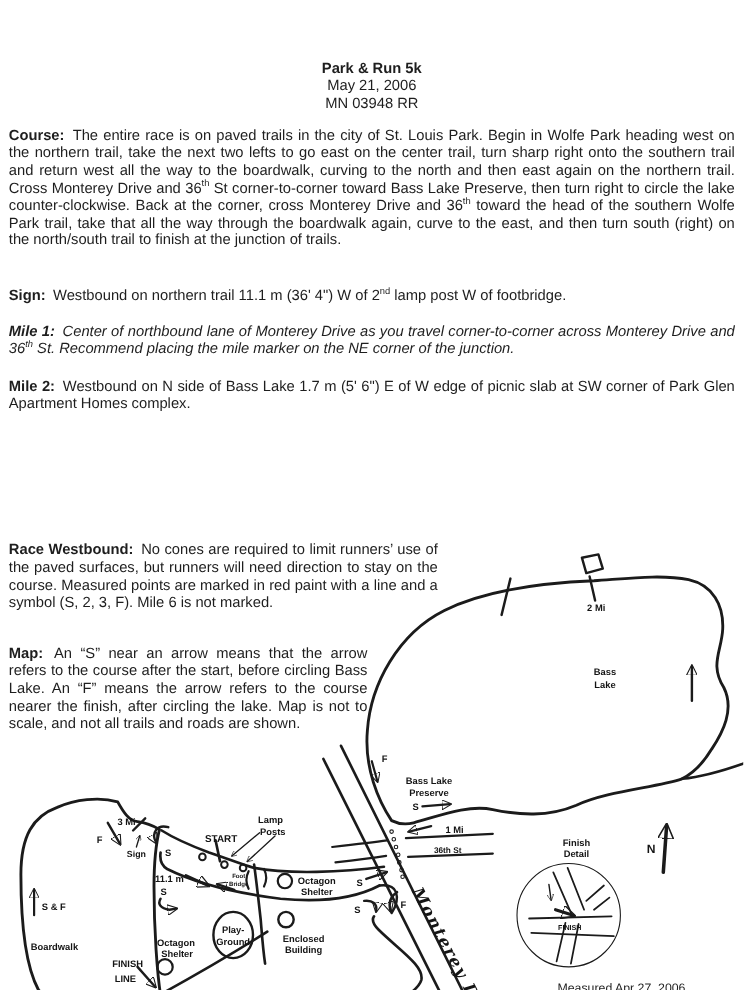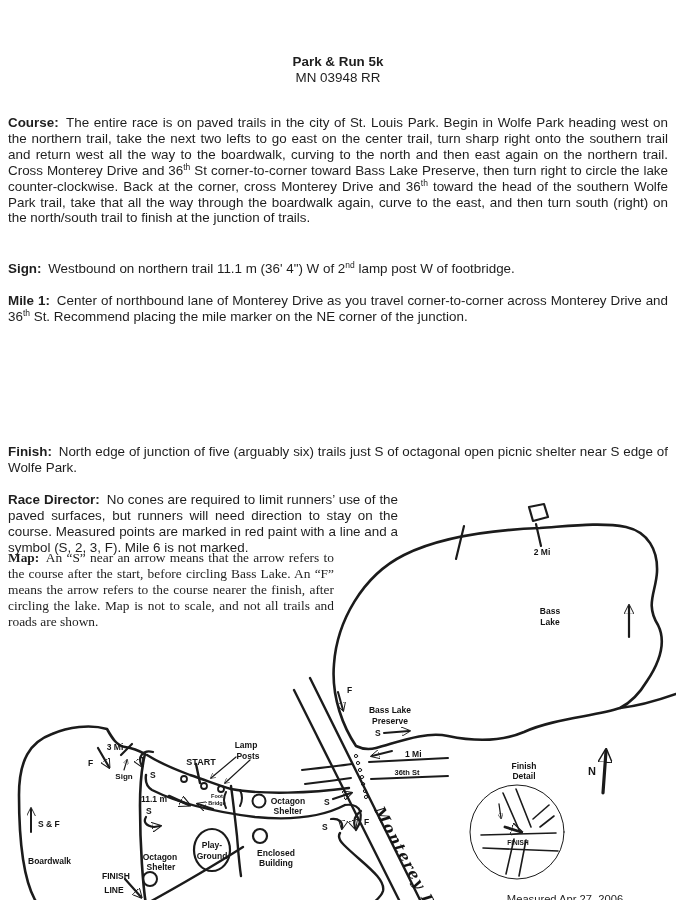--- a/index.html
+++ b/index.html
@@ -19,46 +19,47 @@
   svg.map path,svg.map line,svg.map circle,svg.map ellipse,svg.map polygon{
       stroke:#1b1b1b;fill:none;stroke-linecap:round;stroke-linejoin:round;}
 </style>
 </head>
 <body>
 
 <div class="page">
 
   <div class="hdr">
     <div class="t">Park &amp; Run 5k</div>
+    <div>May 21, 2006</div>
     <div>MN 03948 RR</div>
   </div>
 
   <p class="para" style="top:67px;left:8px;width:660px;">
     <b>Course:</b><span> The entire race is on paved trails in the city of St. Louis Park.  Begin in Wolfe Park heading west on the northern trail, take the next two lefts to go east on the center trail, turn sharp right onto the southern trail and return west all the way to the boardwalk, curving to the north and then east again on the northern trail.  Cross Monterey Drive and 36<sup>th</sup> St corner-to-corner toward Bass Lake Preserve, then turn right to circle the lake counter-clockwise.  Back at the corner, cross Monterey Drive and 36<sup>th</sup> toward the head of the southern Wolfe Park trail, take that all the way through the boardwalk again, curve to the east, and then turn south (right) on the north/south trail to finish at the junction of trails.</span>
   </p>
 
   <p class="para" style="top:213px;left:8px;width:660px;">
     <b>Sign:</b><span> Westbound on northern trail 11.1 m (36' 4") W of 2<sup>nd</sup> lamp post W of footbridge.</span>
   </p>
 
-  <p class="para" style="top:245px;left:8px;width:660px;">
+  <p class="para" style="top:245px;left:8px;width:660px;font-style:italic;">
     <b>Mile 1:</b><span> Center of northbound lane of Monterey Drive as you travel corner-to-corner across Monterey Drive and 36<sup>th</sup> St.  Recommend placing the mile marker on the NE corner of the junction.</span>
   </p>
 
-
-
-  <p class="para" style="top:396px;left:8px;width:660px;">
-    <b>Finish:</b><span> North edge of junction of five (arguably six) trails just S of octagonal open picnic shelter near S edge of Wolfe Park.</span>
-  </p>
+  <p class="para" style="top:295px;left:8px;width:660px;">
+    <b>Mile 2:</b><span> Westbound on N side of Bass Lake 1.7 m (5' 6") E of W edge of picnic slab at SW corner of Park Glen Apartment Homes complex.</span>
+  </p>
+
+
 
   <p class="para" style="top:444px;left:8px;width:390px;">
-    <b>Race Director:</b><span> No cones are required to limit runners’ use of the paved surfaces, but runners will need direction to stay on the course.  Measured points are marked in red paint with a line and a symbol (S, 2, 3, F).  Mile 6 is not marked.</span>
-  </p>
-
-  <p class="para" style="top:502px;left:8px;width:326px;font-family:Liberation Serif, serif;">
+    <b>Race Westbound:</b><span> No cones are required to limit runners’ use of the paved surfaces, but runners will need direction to stay on the course.  Measured points are marked in red paint with a line and a symbol (S, 2, 3, F).  Mile 6 is not marked.</span>
+  </p>
+
+  <p class="para" style="top:538px;left:8px;width:326px;">
     <b>Map:</b><span> An “S” near an arrow means that the arrow refers to the course after the start, before circling Bass Lake.  An “F” means the arrow refers to the course nearer the finish, after circling the lake.  Map is not to scale, and not all trails and roads are shown.</span>
   </p>
 
   <svg class="map" width="676" height="460" viewBox="0 440 676 460">
     <defs>
       <marker id="ah" viewBox="0 0 10 10" refX="8" refY="5" markerWidth="4.5" markerHeight="4.5" orient="auto-start-reverse">
         <path d="M0,0 L10,5 L0,10 z" fill="#1b1b1b" stroke="none"></path>
       </marker>
     </defs>
 

